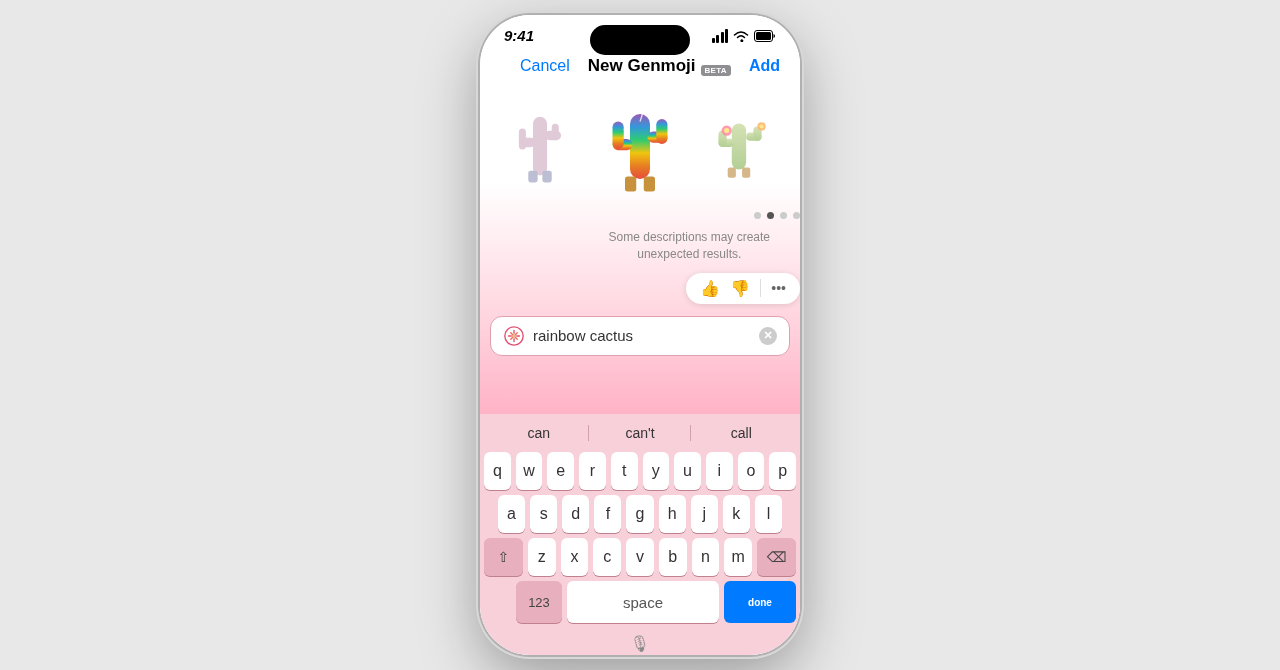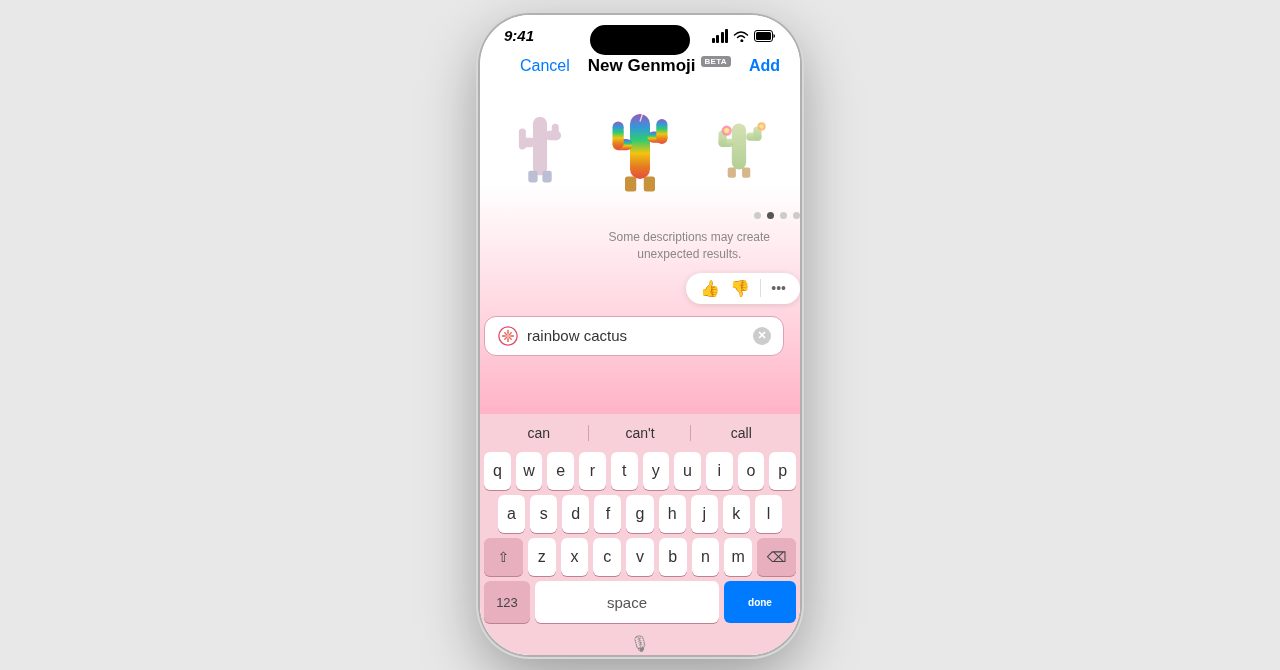--- a/index.html
+++ b/index.html
@@ -107,21 +107,21 @@
     }
 
     .nav-cancel {
       color: #007AFF;
       font-size: 16px;
       cursor: pointer;
     }
 
     .nav-title-area {
       display: flex;
-      align-items: flex-start;
+      align-items: flex-end;
       gap: 5px;
     }
 
     .nav-title {
       font-size: 17px;
       font-weight: 600;
       color: #000;
     }
 
     .beta-badge {
@@ -234,21 +234,21 @@
 
     .feedback-more {
       font-size: 14px;
       color: #666;
       cursor: pointer;
     }
 
     
     .search-container {
       width: calc(100% - 20px);
-      margin: 4px 16px 0;
+      margin: 4px 10px 0;
       position: relative;
       background: white;
       border-radius: 12px;
       border: 1.5px solid #e0a0b0;
       display: flex;
       align-items: center;
       padding: 8px 12px;
       gap: 8px;
     }
 
@@ -372,20 +372,21 @@
       height: 42px;
       width: 46px;
       display: flex;
       align-items: center;
       justify-content: center;
       font-size: 13px;
       color: #444;
       cursor: pointer;
       box-shadow: 0 1px 0 #c0808e;
       flex-shrink: 0;
+      margin-left: 32px;
     }
 
     .key-space {
       background: white;
       border-radius: 6px;
       height: 42px;
       flex: 1;
       display: flex;
       align-items: center;
       justify-content: center;

